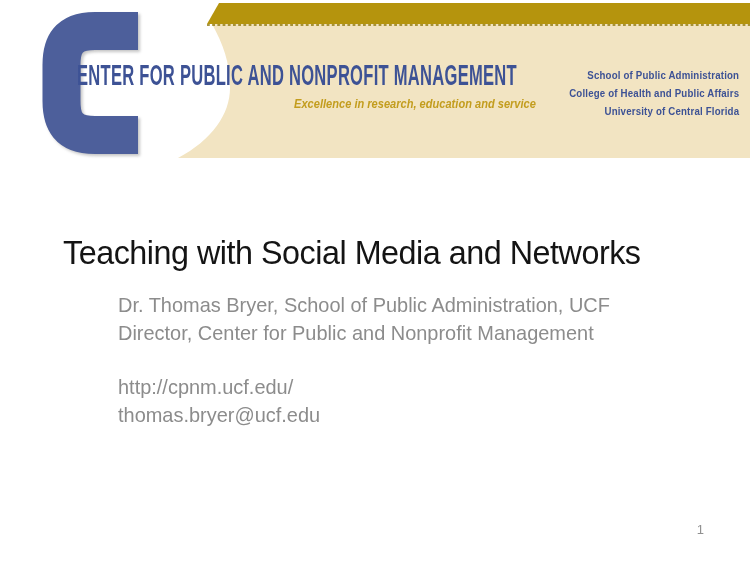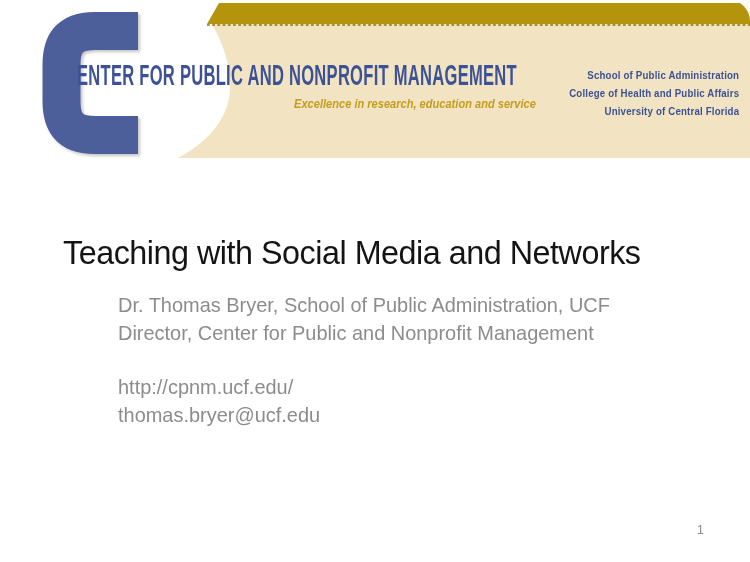--- a/index.html
+++ b/index.html
@@ -7,21 +7,20 @@
     padding: 0;
     background: #ffffff;
     font-family: "Liberation Sans", sans-serif;
   }
   .slide {
     position: relative;
     width: 750px;
     height: 562px;
     background: #ffffff;
     overflow: hidden;
-    border-radius: 21px;
   }
   .header-svg {
     position: absolute;
     left: 0;
     top: 0;
     width: 750px;
     height: 170px;
     display: block;
   }
   .logo-c-path {

